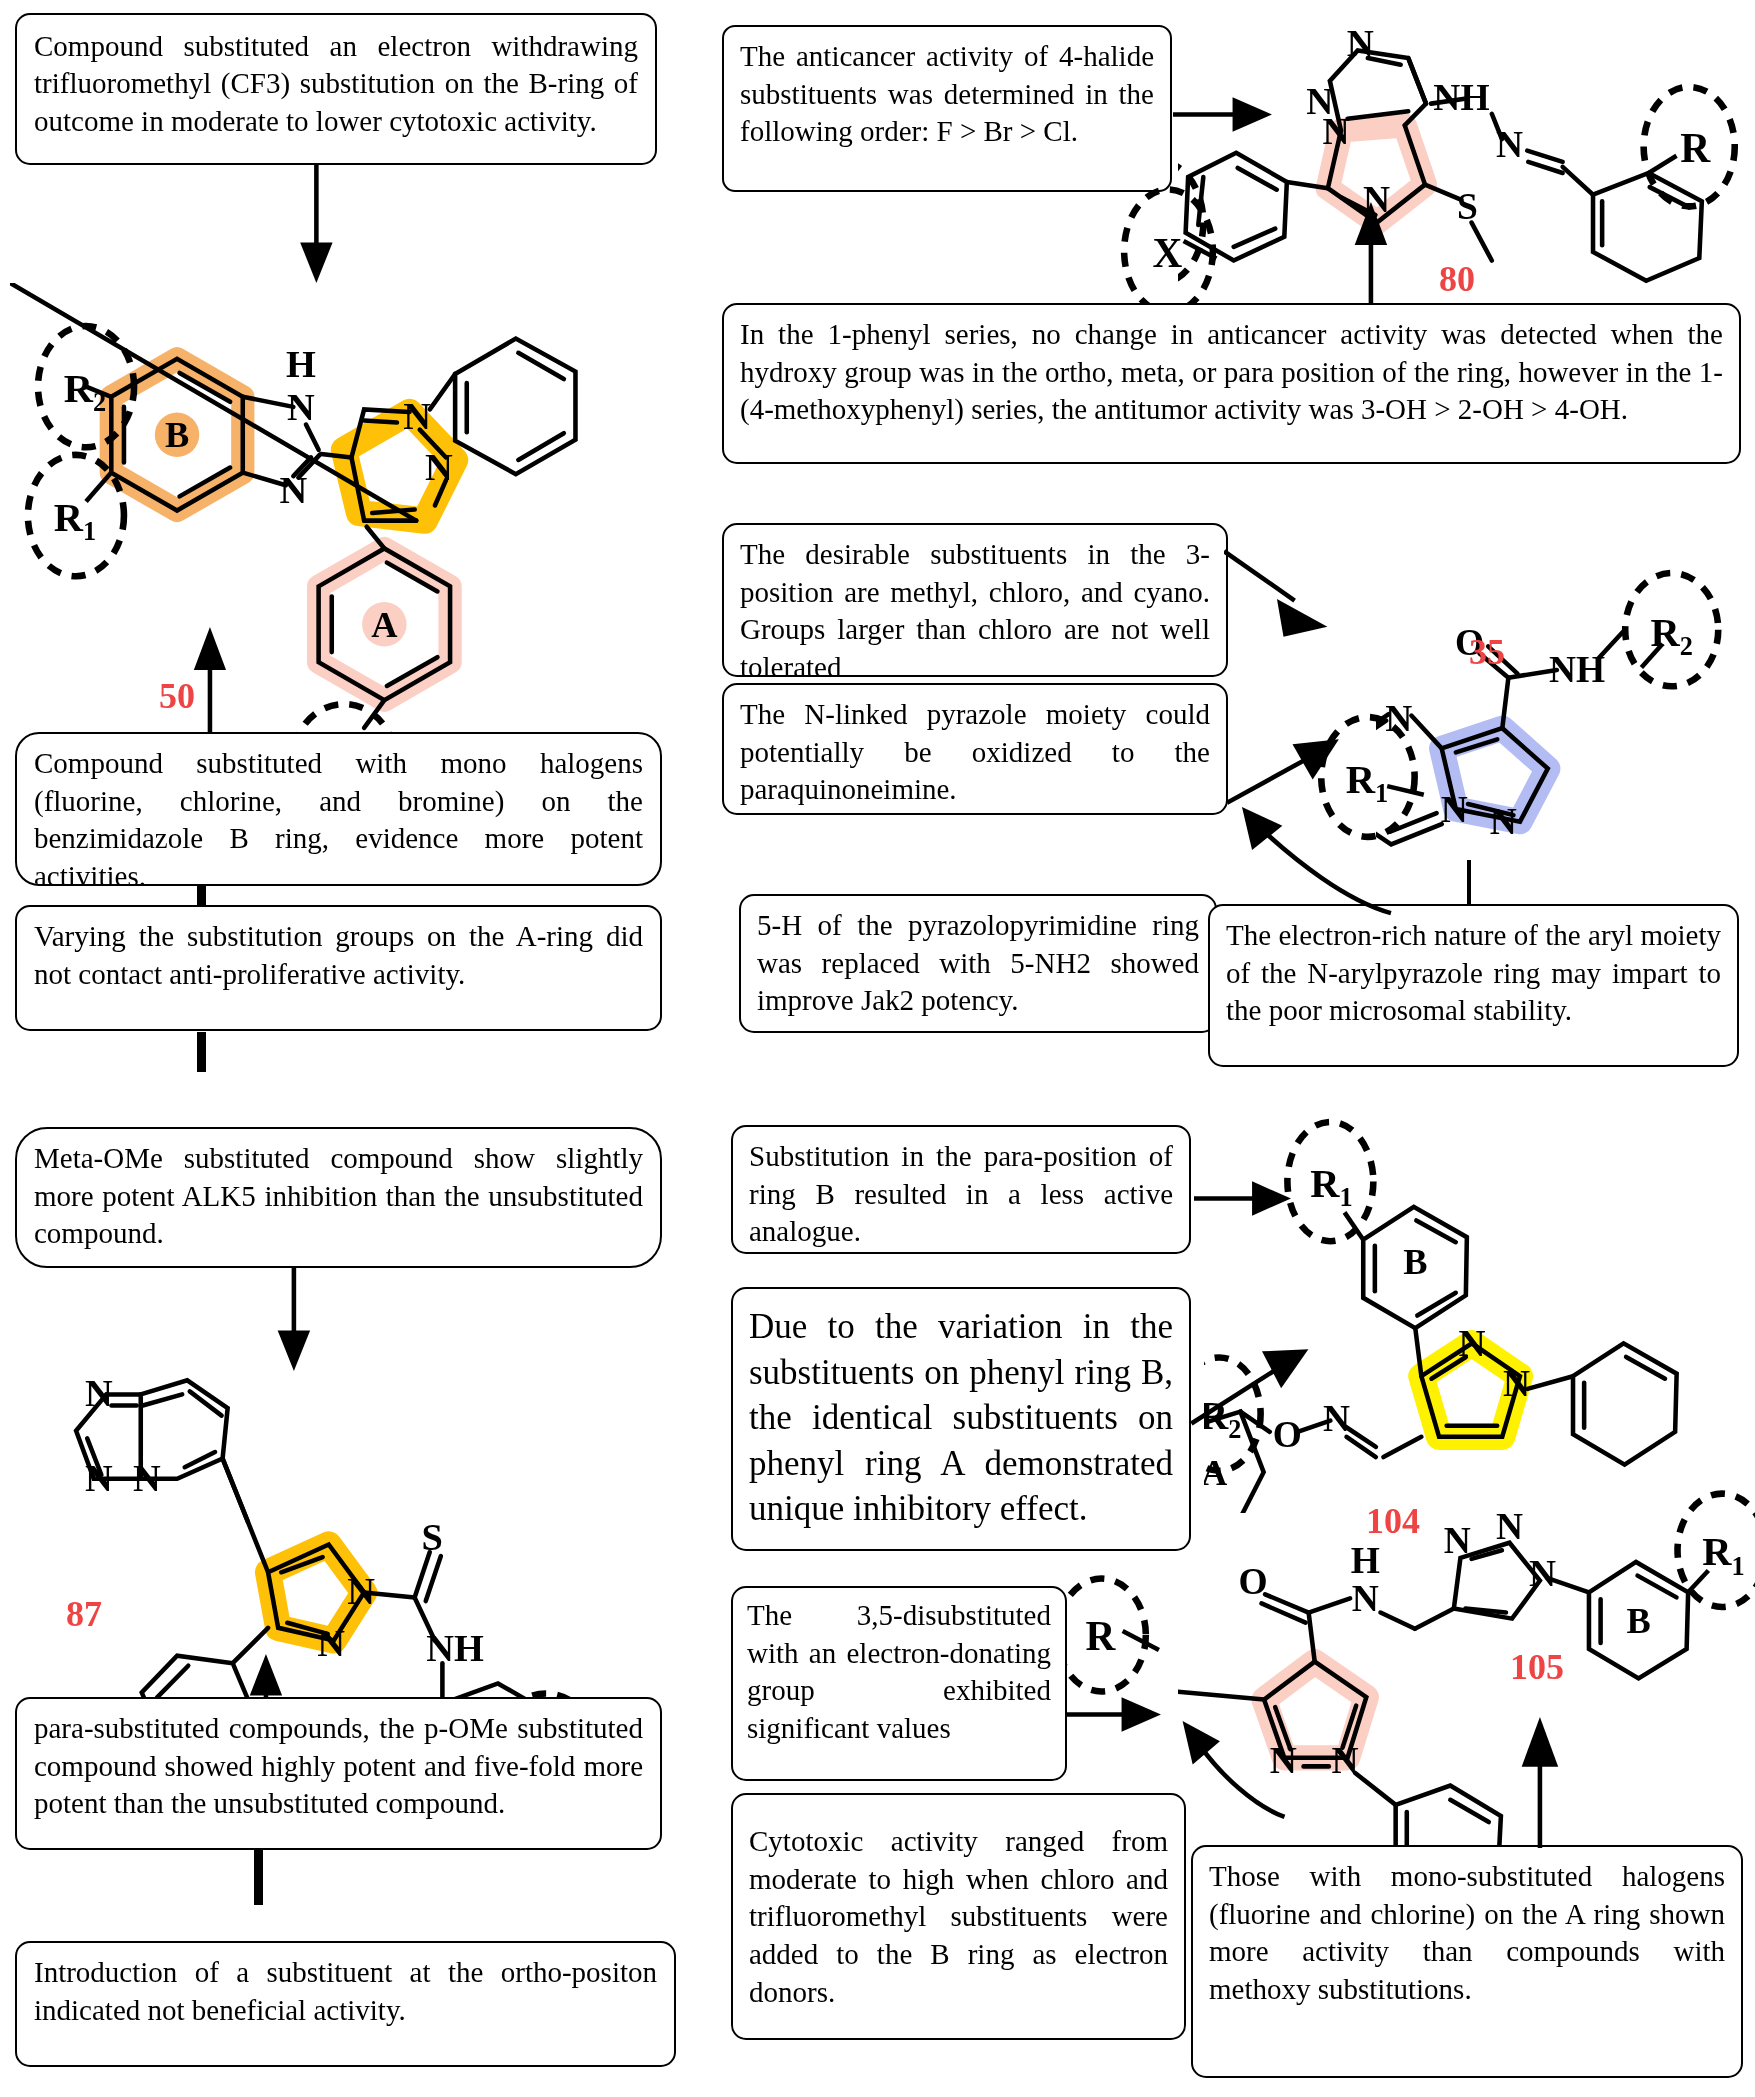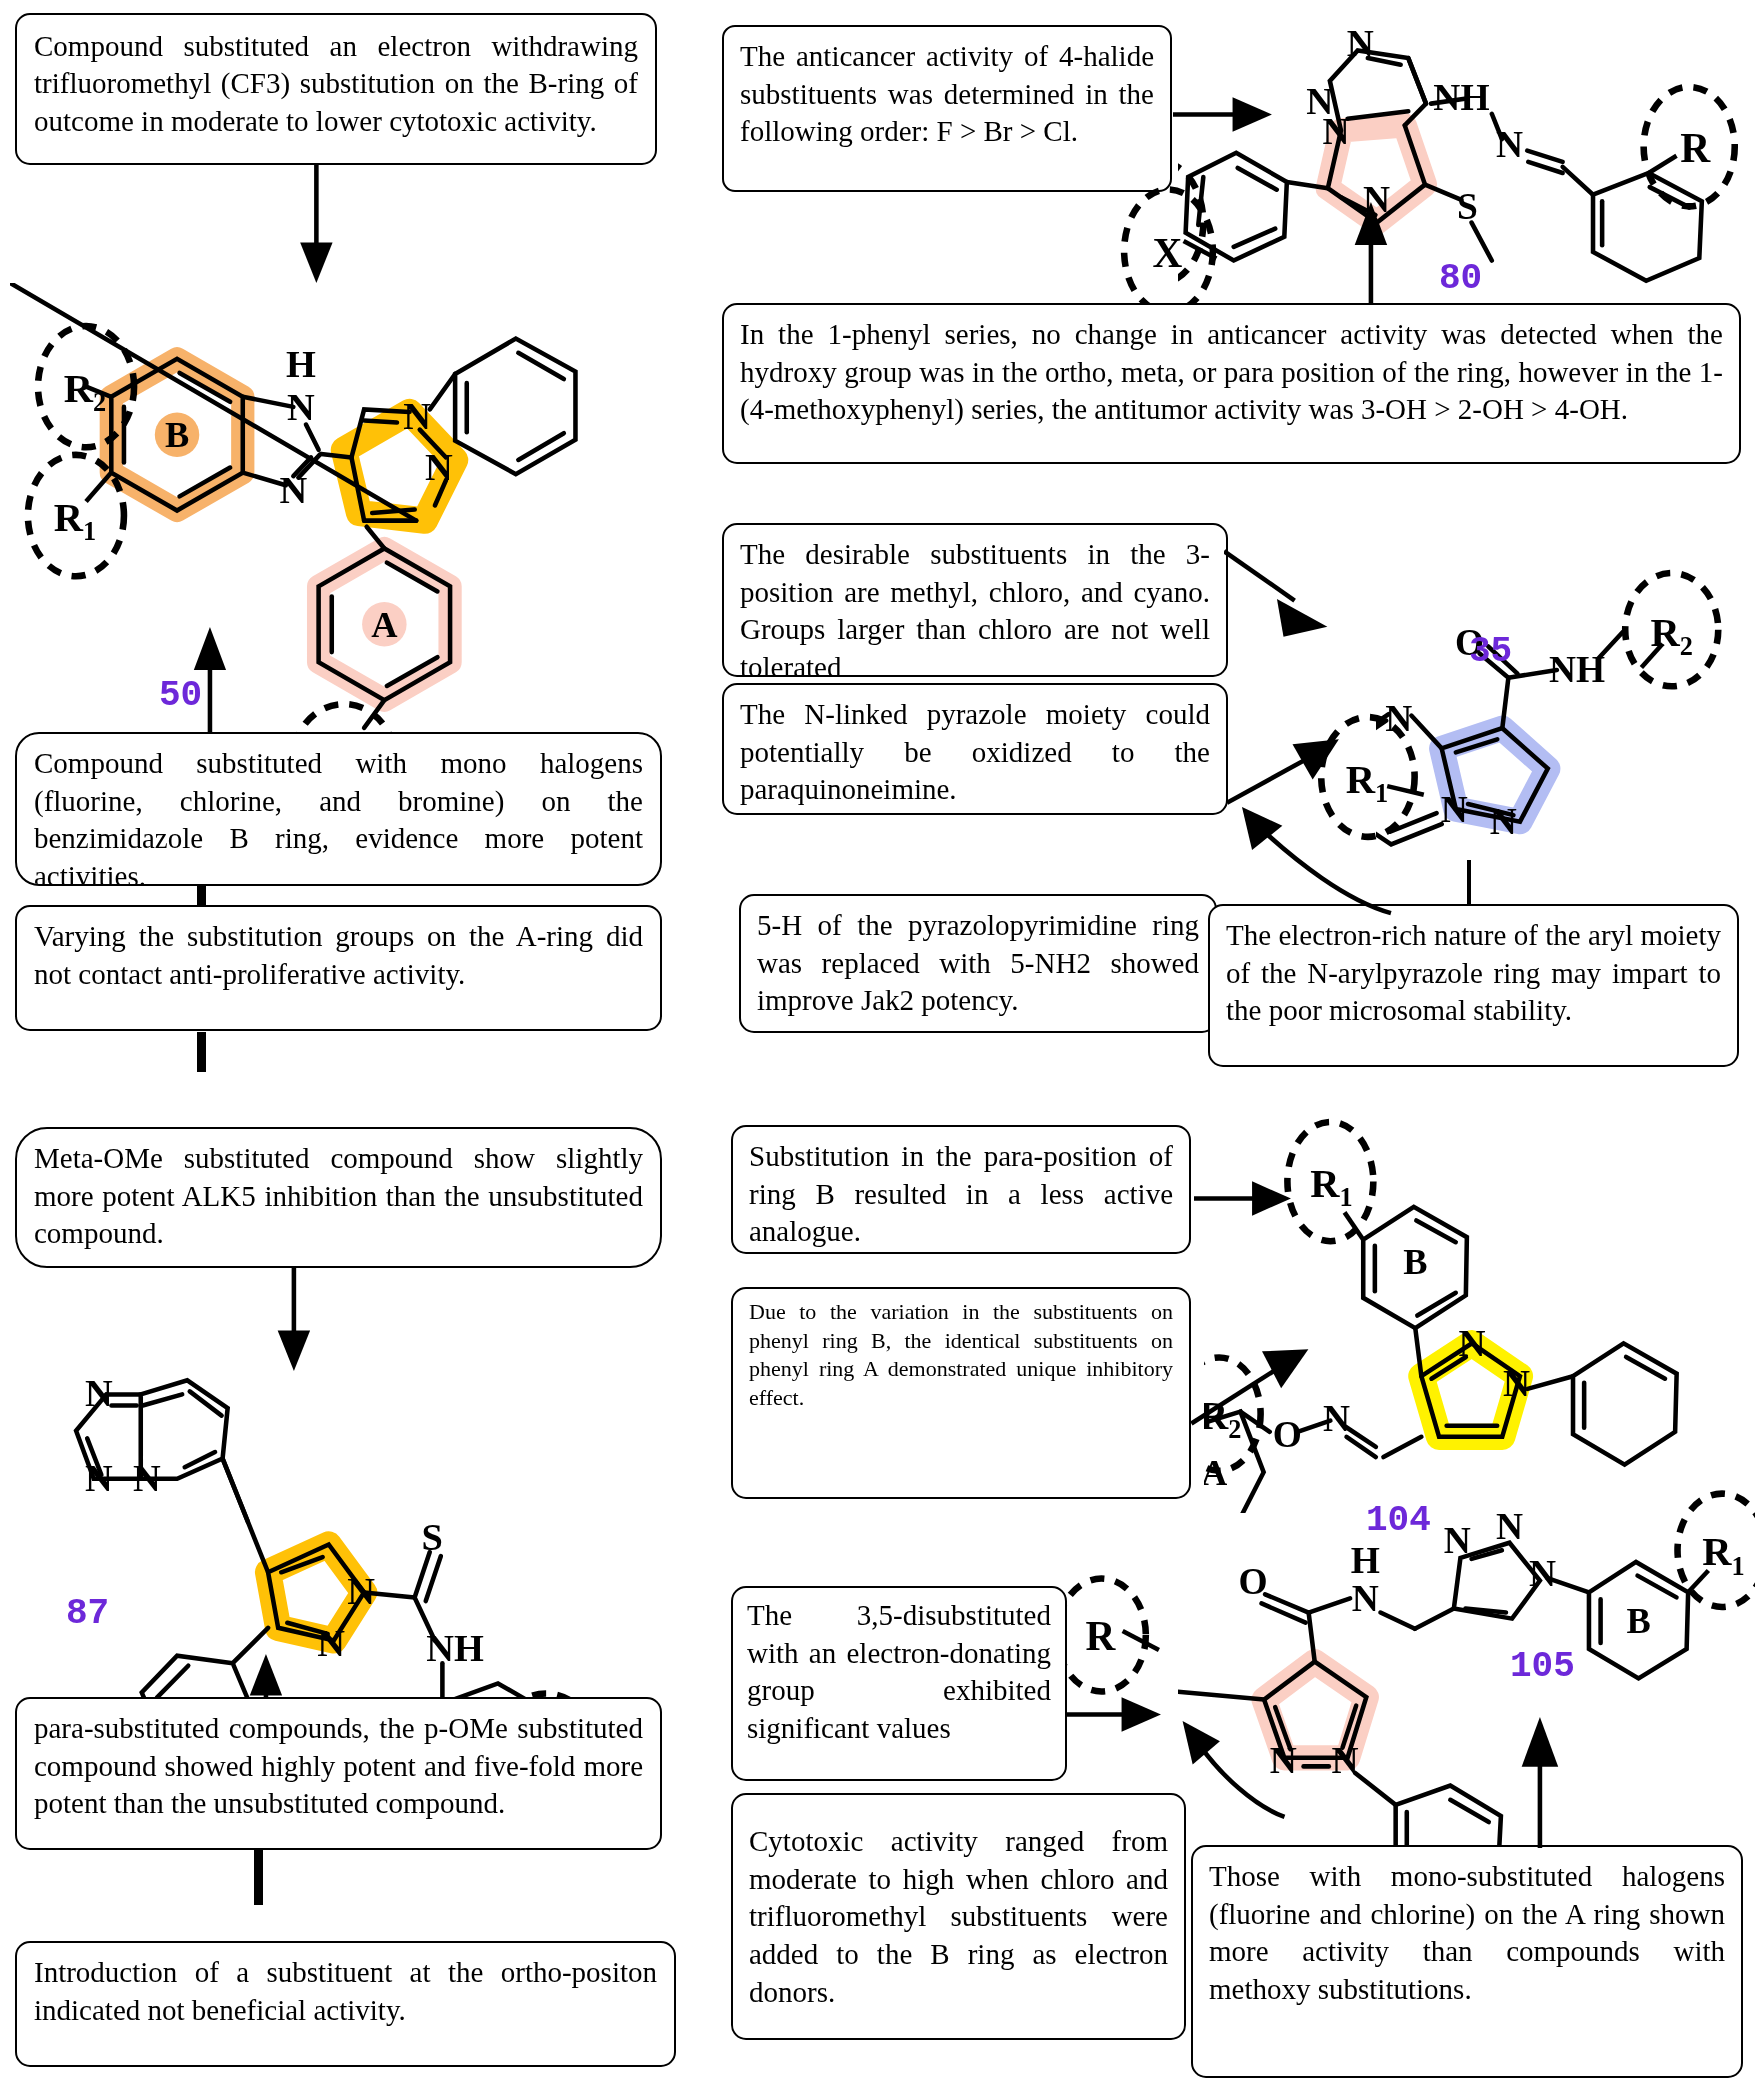--- a/index.html
+++ b/index.html
@@ -32,22 +32,22 @@
   .note > span {
     display: block;
   }
   .structure {
     position: absolute;
   }
   .structure svg { display: block; }
   .cmpd-label {
     position: absolute;
     font-weight: bold;
-    color: #6d28d9;
-    font-family: Liberation Mono, monospace;
+    color: #ef4444;
+    font-family: Liberation Serif, serif;
   }
   .connector {
     position: absolute;
     background: #000;
   }
   .arrow-svg { position: absolute; }
 </style>
 </head>
 <body>
 
@@ -452,21 +452,21 @@
       <line x1="315" y1="250" x2="278" y2="196" stroke="#000" stroke-width="9"></line>
       <text x="252" y="165" font-family="'Liberation Serif',serif" font-size="80" font-weight="bold" fill="#000" text-anchor="middle">R<tspan font-size="52" dy="18">1</tspan></text>
 
       <ellipse cx="30" cy="595" rx="82" ry="112" fill="none" stroke="#000" stroke-width="13" stroke-dasharray="28 22"></ellipse>
       <text x="32" y="625" font-family="'Liberation Serif',serif" font-size="80" font-weight="bold" fill="#000" text-anchor="middle">R<tspan font-size="52" dy="18">2</tspan></text>
     </svg>
   </div>
 
   <div class="cmpd-label" style="left:1366px; top:1500px; font-size:36px;">104</div>
 
-  <div class="note" style="left:731px; top:1287px; width:460px; height:212px; padding:9px 16px; font-size:22px;">
+  <div class="note" style="left:731px; top:1287px; width:460px; height:264px; padding:15px 16px; font-size:35px;">
     <span>Due to the variation in the substituents on phenyl ring B, the identical substituents on phenyl ring A demonstrated unique inhibitory effect.</span>
   </div>
 
   <svg class="arrow-svg" style="left:1191px; top:1310px;" width="147" height="116" viewBox="0 0 290 230">
     <line x1="0" y1="225" x2="165" y2="120" stroke="#000" stroke-width="9"></line>
     <polygon points="232,78 140,82 178,155" fill="#000"></polygon>
   </svg>
 
   <div class="structure" style="left:1178px; top:1482px;">
     <svg width="577" height="420" viewBox="0 0 1140 830">

